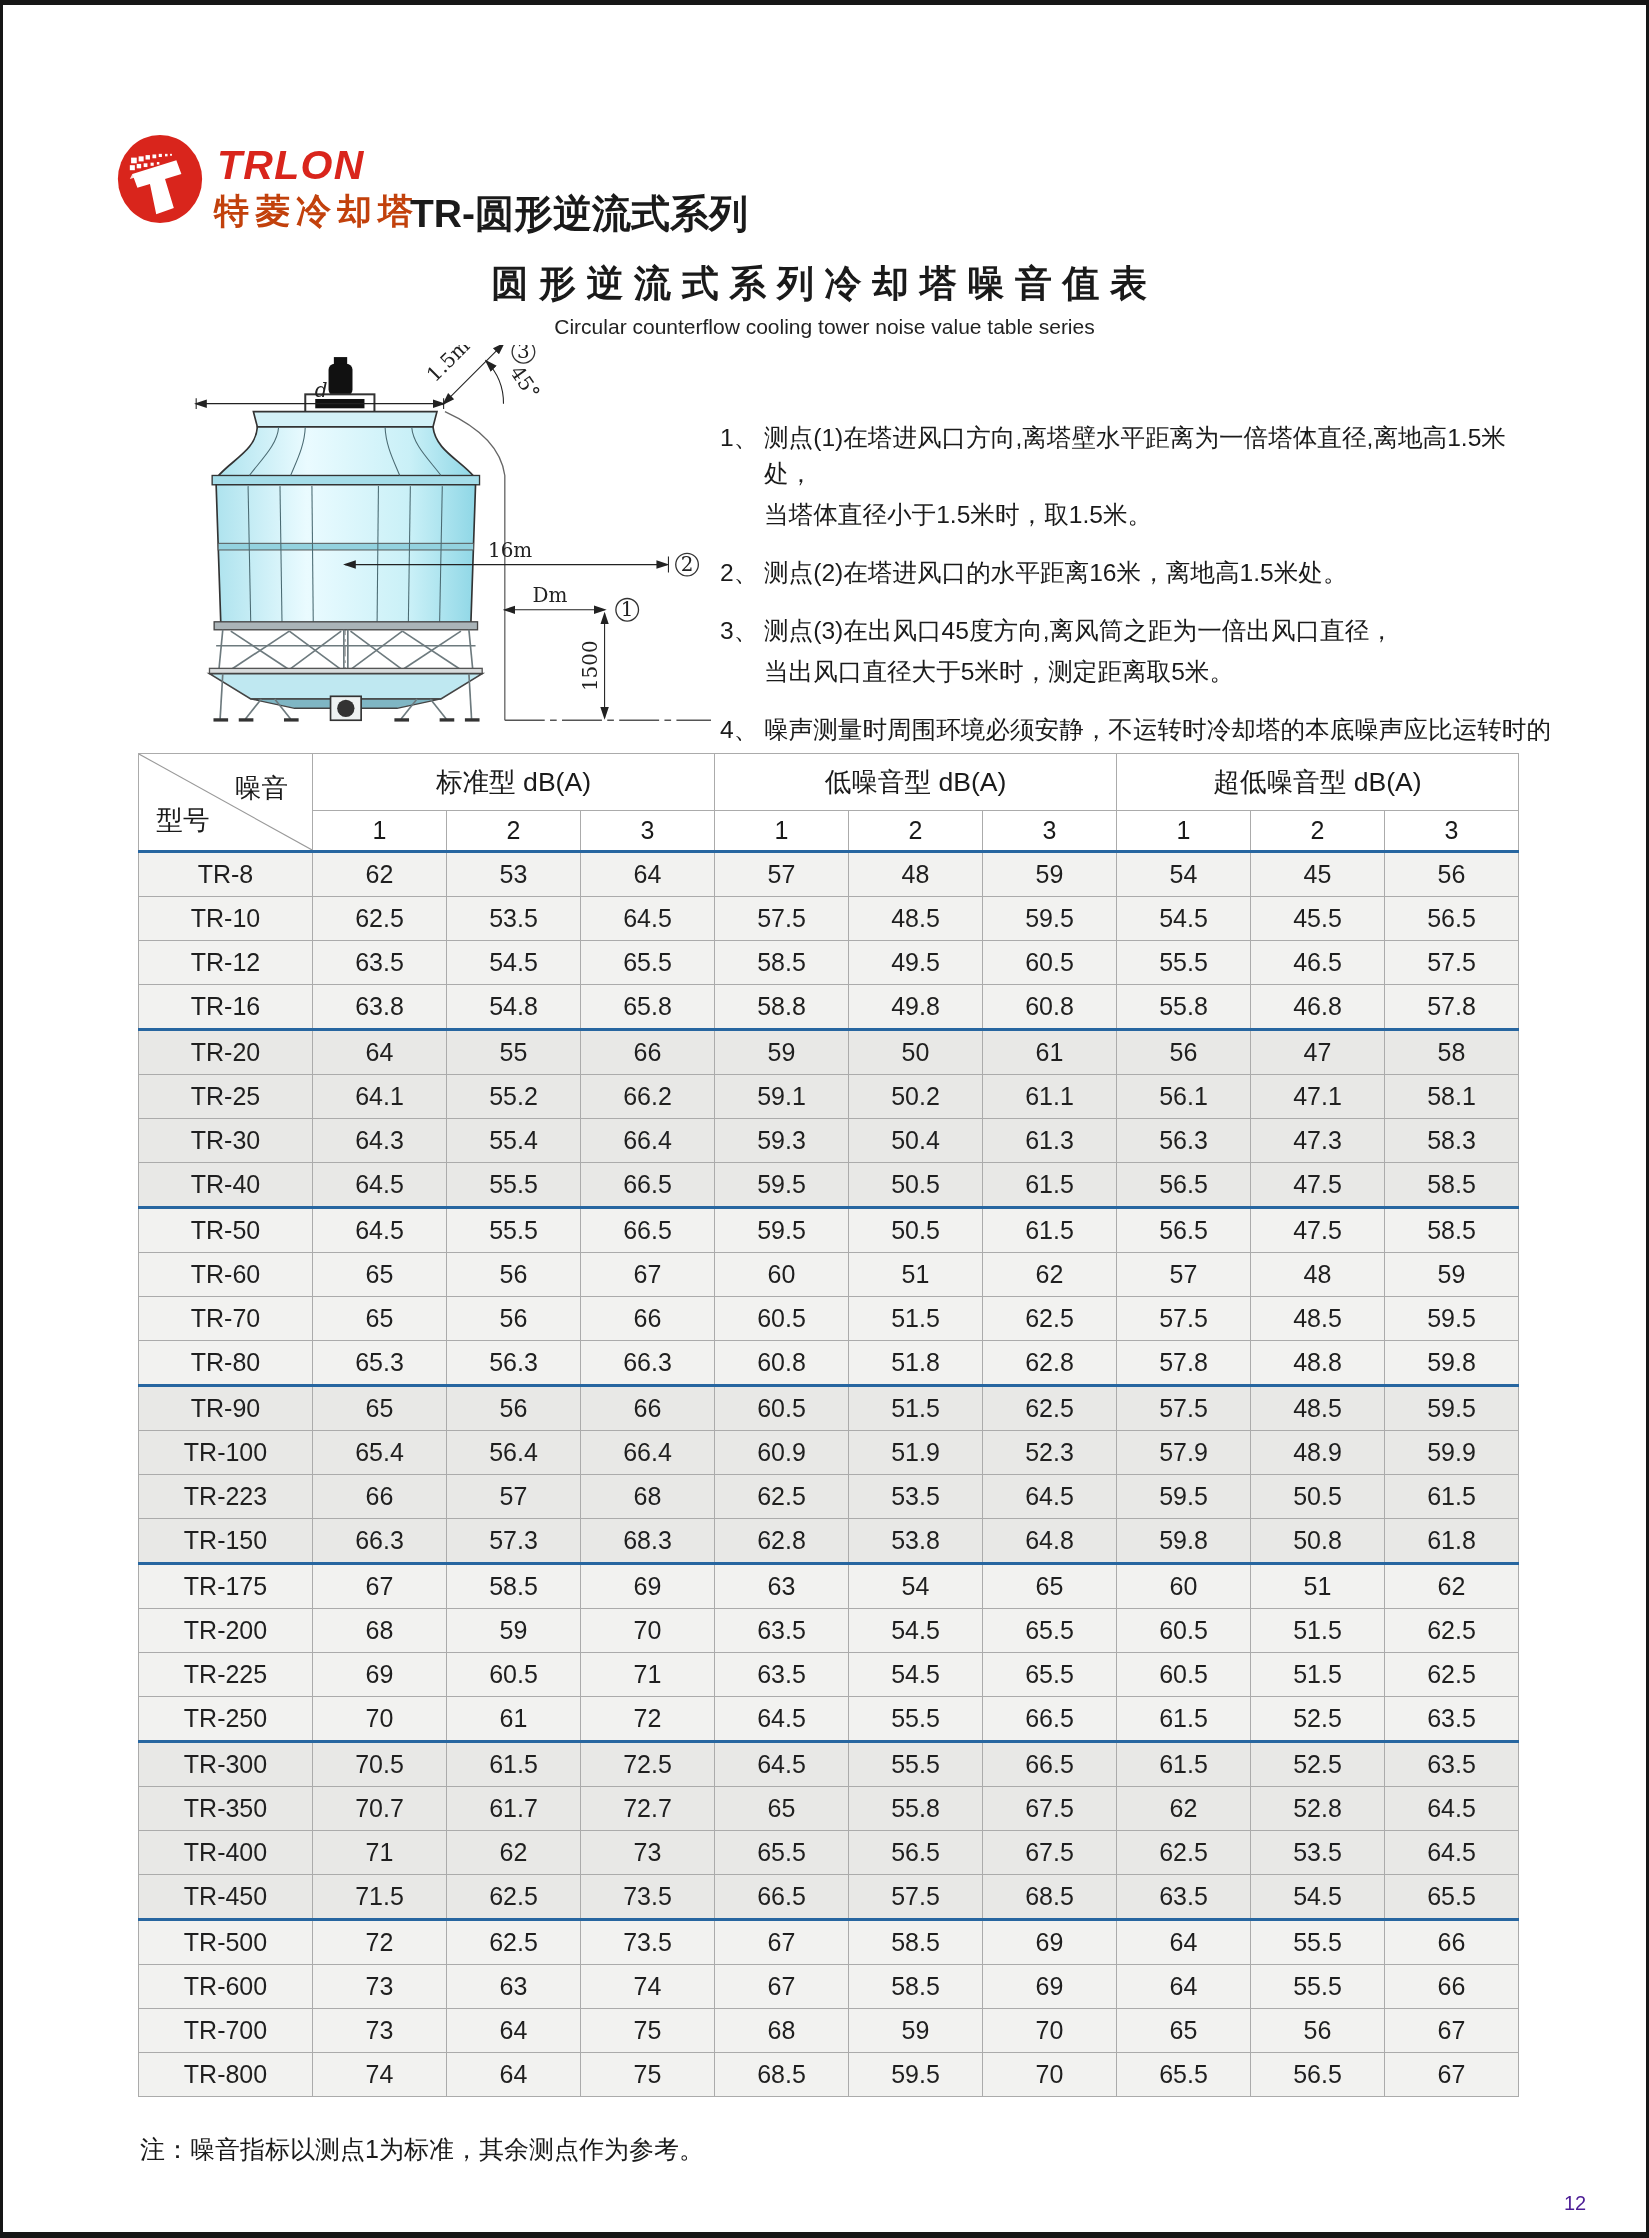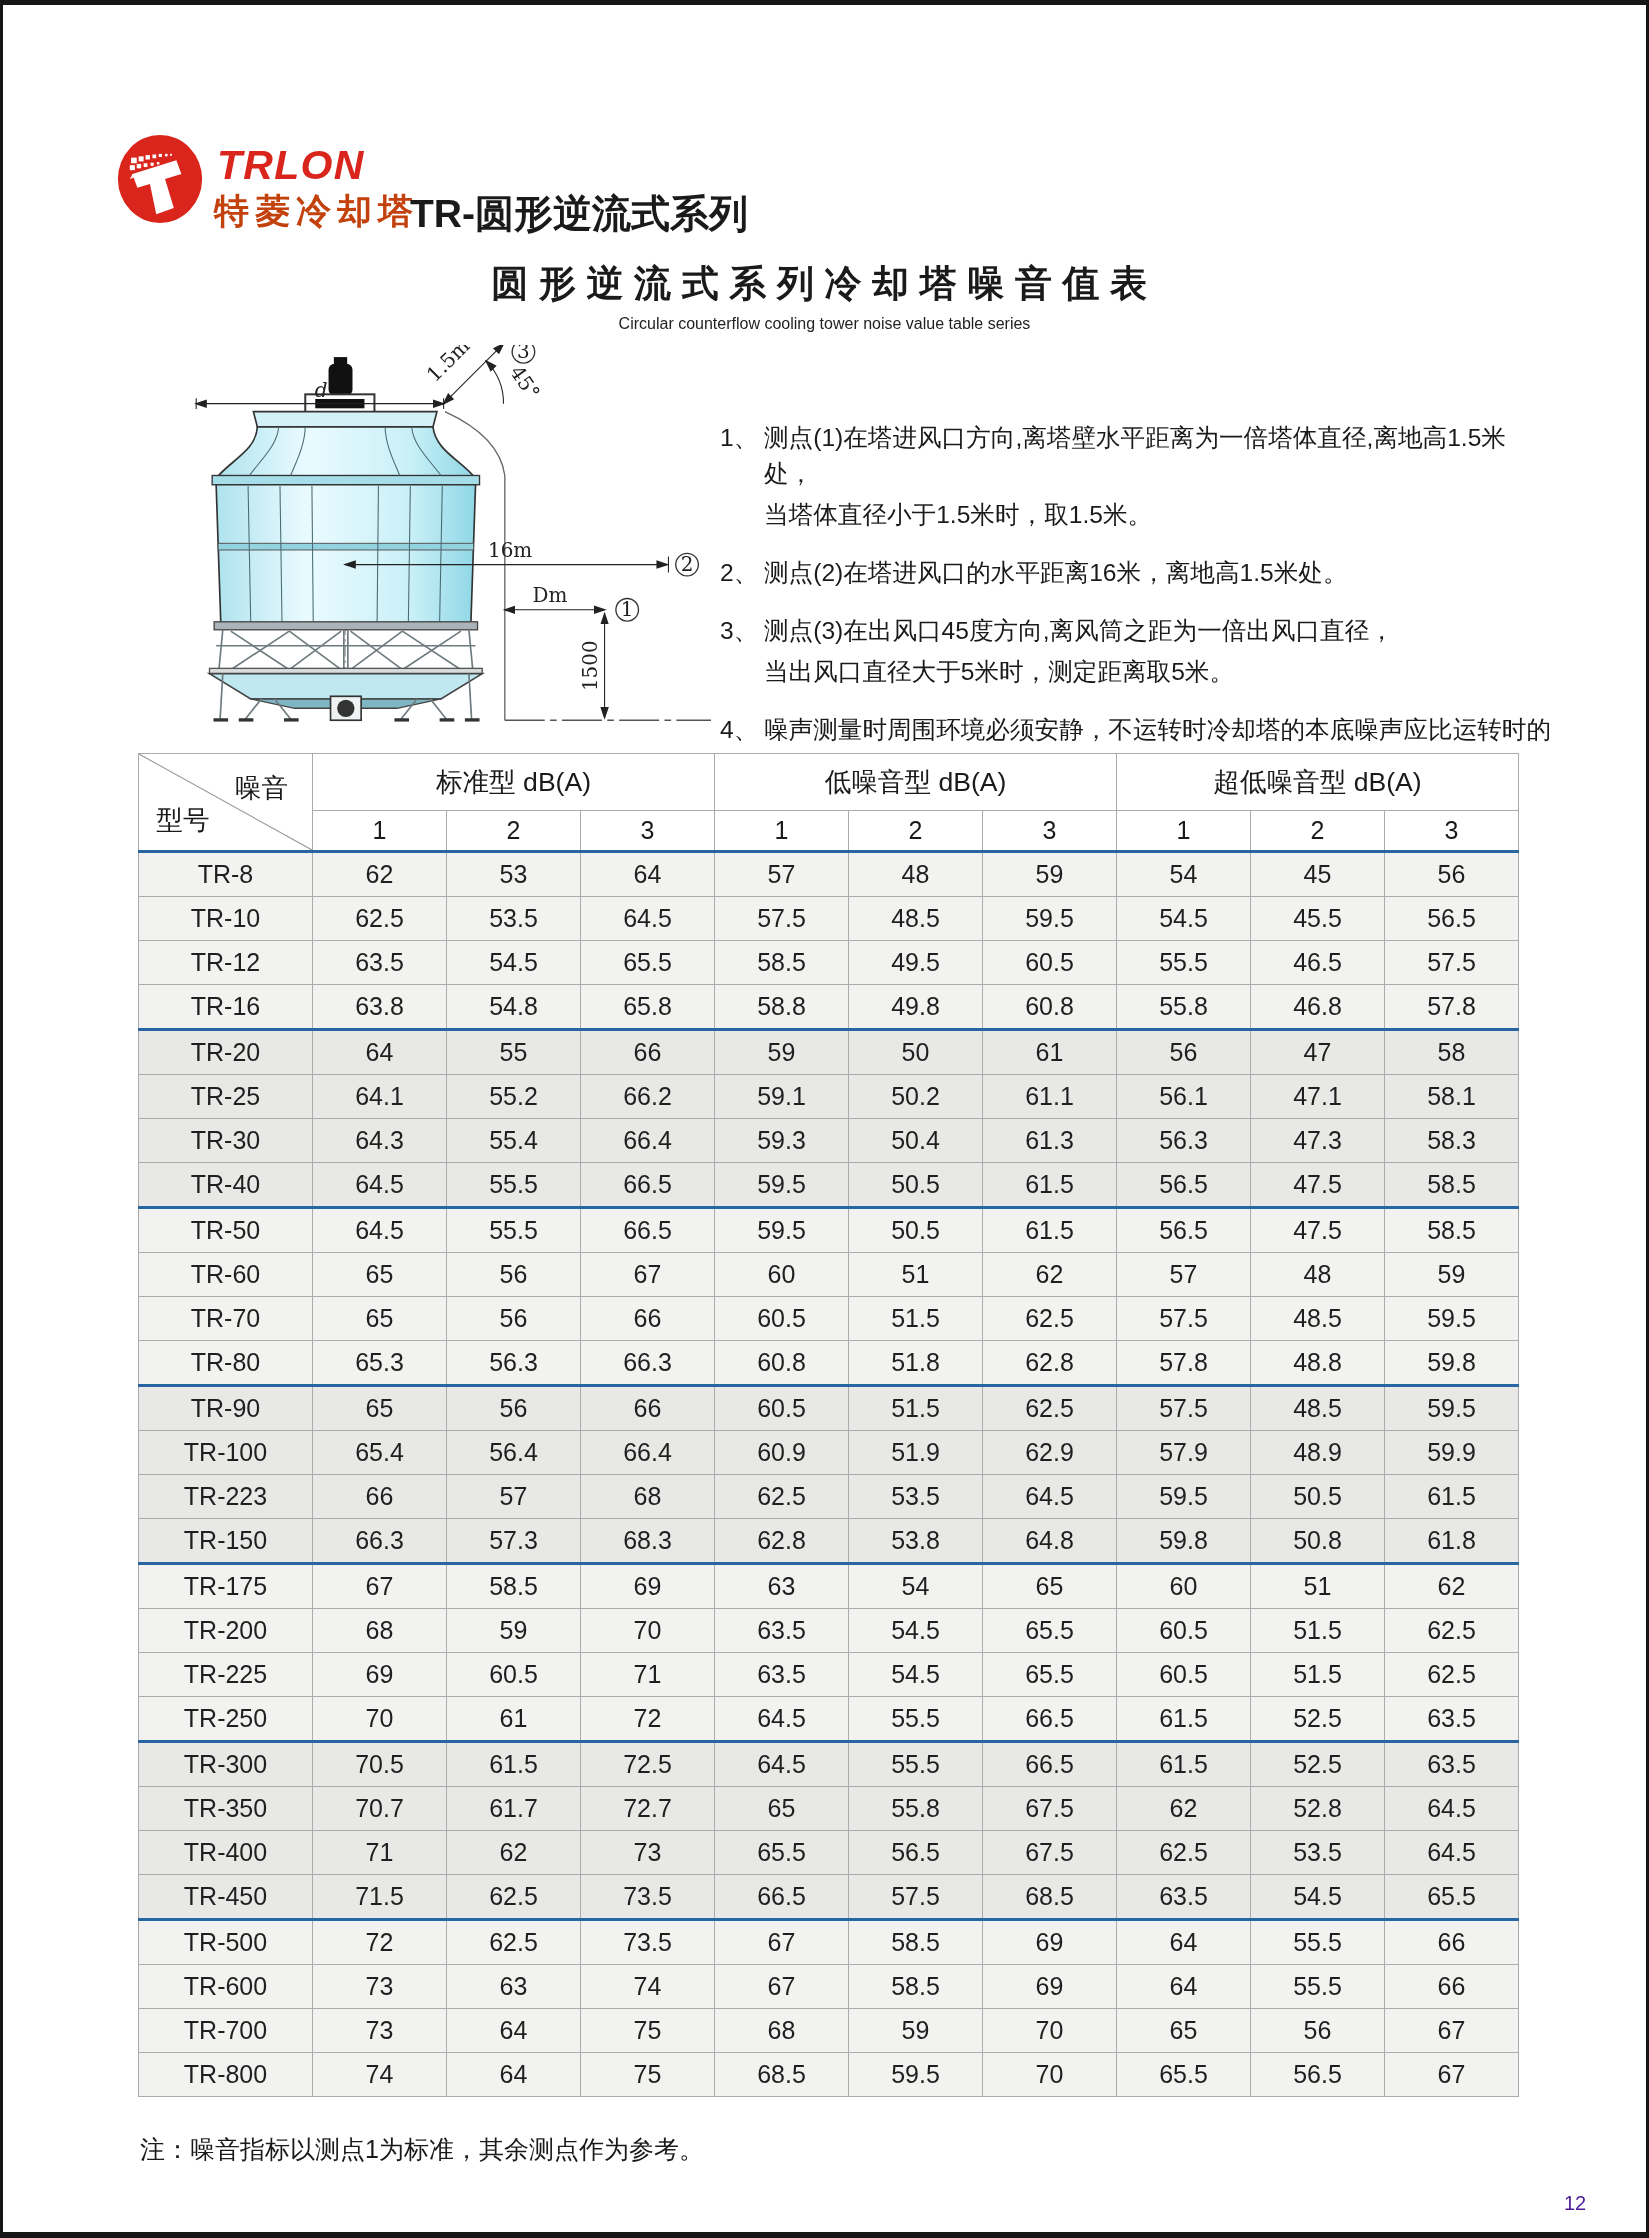--- a/index.html
+++ b/index.html
@@ -13,21 +13,21 @@
   .logo-svg{position:absolute; left:113px; top:130px; width:88px; height:88px;}
   .brand{position:absolute; left:214px; top:137px; font-size:41px; font-weight:800;
          font-style:italic; letter-spacing:1.3px; color:#d9251c;}
   .brand-cn{position:absolute; left:211px; top:183px; font-size:35px; font-weight:700;
          letter-spacing:6px; color:#c2410c;}
   .series-title{position:absolute; left:407px; top:158px; font-size:39px; font-weight:700;margin-top:24px;}
   
   .main-title{position:absolute; left:0; top:254px; width:100%; text-align:center;
          font-size:37px; font-weight:700; letter-spacing:10.6px;}
   .sub-title{position:absolute; left:0; top:310px; width:100%; text-align:center;
-         font-size:16px; font-weight:400; color:#222;}
+         font-size:21px; font-weight:400; color:#222;}
   
   .diagram{position:absolute; left:128px; top:340px; width:582px; height:386px;}
   .dimtext{font-family:"DejaVu Serif", serif; font-size:30px; fill:#222;}
   
   .notes{position:absolute; left:717px; top:415px; width:831px; font-size:24.6px; line-height:1.45;}
   .note{display:flex; margin-bottom:17.3px;}
   .note .num{flex:0 0 44px;}
   .note .nbody div{margin-bottom:5.3px;}
   
   .tablewrap{position:absolute; left:135px; top:748px;}
@@ -423,21 +423,21 @@
             <td>48.5</td>
             <td>59.5</td>
           </tr>
           <tr class="g-dark">
             <td>TR-100</td>
             <td>65.4</td>
             <td>56.4</td>
             <td>66.4</td>
             <td>60.9</td>
             <td>51.9</td>
-            <td>62.9</td>
+            <td>52.3</td>
             <td>57.9</td>
             <td>48.9</td>
             <td>59.9</td>
           </tr>
           <tr class="g-dark">
             <td>TR-223</td>
             <td>66</td>
             <td>57</td>
             <td>68</td>
             <td>62.5</td>

